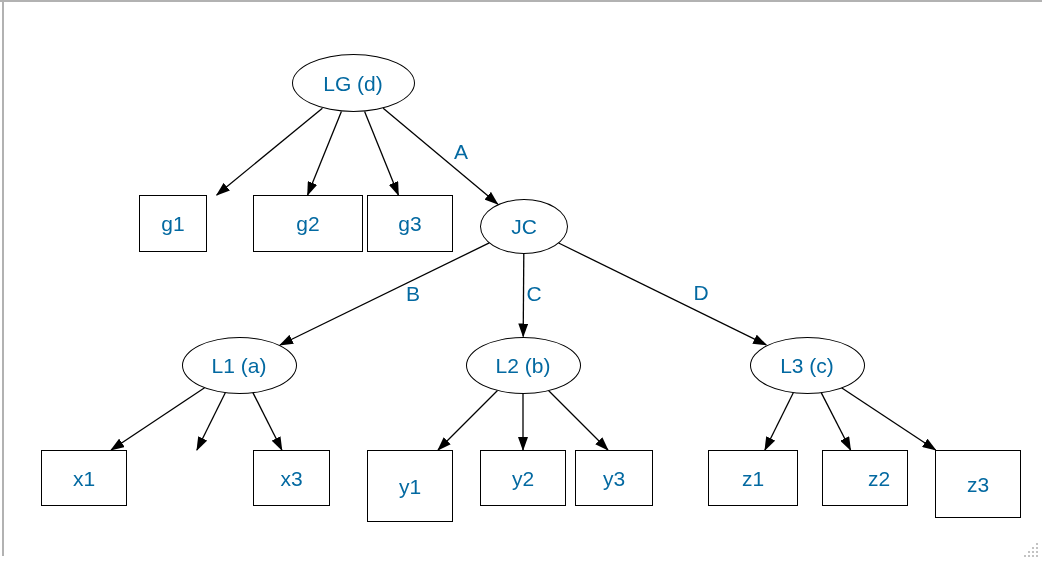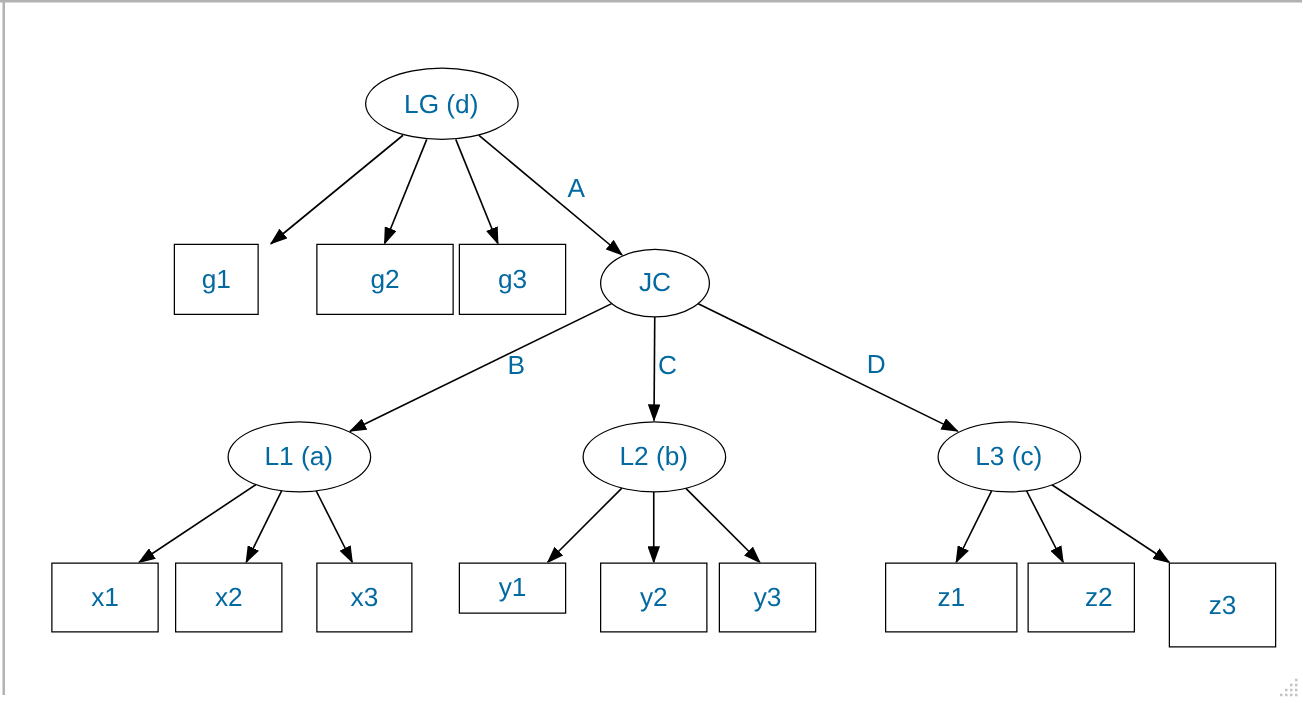--- a/index.html
+++ b/index.html
@@ -89,26 +89,25 @@
 
     <div class="node ellipse" style="left: 291.5px; top: 54px; width: 123px; height: 58px;">LG (d)</div>
     <div class="node ellipse" style="left: 480px; top: 198.5px; width: 88px; height: 55px;">JC</div>
     <div class="node ellipse" style="left: 181.5px; top: 336.5px; width: 115px; height: 57px;">L1 (a)</div>
     <div class="node ellipse" style="left: 465.5px; top: 336.5px; width: 115px; height: 57px;">L2 (b)</div>
     <div class="node ellipse" style="left: 749.5px; top: 336.5px; width: 115px; height: 57px;">L3 (c)</div>
     <div class="node box" style="left: 139px; top: 195px; width: 68px; height: 57px;">g1</div>
     <div class="node box" style="left: 253px; top: 195px; width: 110px; height: 57px;">g2</div>
     <div class="node box" style="left: 367px; top: 195px; width: 86px; height: 57px;">g3</div>
     <div class="node box" style="left: 41px; top: 450px; width: 86px; height: 56px;">x1</div>
-    <div class="node box" style="left: 140px; top: 450px; width: 86px; height: 56px;">x2</div>
     <div class="node box" style="left: 253px; top: 450px; width: 77px; height: 56px;">x3</div>
-    <div class="node box" style="left: 367px; top: 450px; width: 86px; height: 41px;">y1</div>
+    <div class="node box" style="left: 367px; top: 450px; width: 86px; height: 72px;">y1</div>
     <div class="node box" style="left: 480px; top: 450px; width: 86px; height: 56px;">y2</div>
     <div class="node box" style="left: 575px; top: 450px; width: 78px; height: 56px;">y3</div>
-    <div class="node box" style="left: 708px; top: 450px; width: 106px; height: 56px;">z1</div>
+    <div class="node box" style="left: 708px; top: 450px; width: 90px; height: 56px;">z1</div>
     <div class="node box" style="left: 822px; top: 450px; width: 86px; height: 56px; padding-left: 28px;">z2</div>
     <div class="node box" style="left: 935px; top: 450px; width: 86px; height: 68px;">z3</div>
 
     <div class="edge-label" style="left: 461px; top: 151px;">A</div>
     <div class="edge-label" style="left: 413px; top: 293px;">B</div>
     <div class="edge-label" style="left: 534px; top: 293px;">C</div>
     <div class="edge-label" style="left: 701px; top: 292px;">D</div>
   </div>
 
   <svg class="grip" width="18" height="18">

